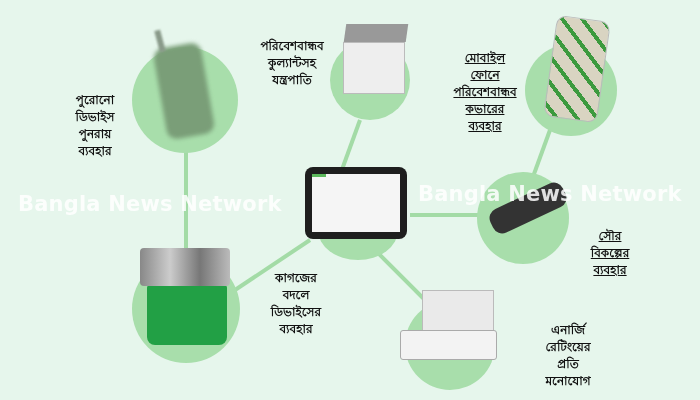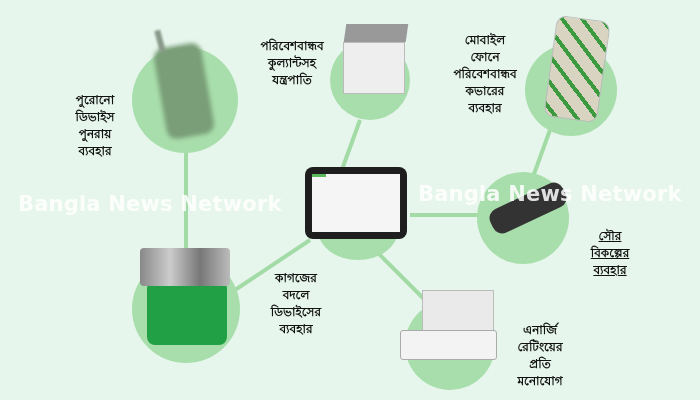--- a/index.html
+++ b/index.html
@@ -54,29 +54,29 @@
   <div class="obj" style="left:312px;top:174px;width:88px;height:58px;background:#f5f5f5;"></div>
   <div class="obj" style="left:312px;top:174px;width:14px;height:3px;background:#5cb85c;"></div>
 
   <div class="label" style="left:60px;top:92px;width:70px;">পুরোনো
 ডিভাইস
 পুনরায়
 ব্যবহার</div>
   <div class="label" style="left:252px;top:38px;width:80px;">পরিবেশবান্ধব
 কুল্যান্টসহ
 যন্ত্রপাতি</div>
-  <div class="label" style="left:440px;top:32px;width:90px;">মোবাইল
+  <div class="label" style="left:440px;top:50px;width:90px;text-decoration:underline;">মোবাইল
 ফোনে
 পরিবেশবান্ধব
 কভারের
 ব্যবহার</div>
   <div class="label" style="left:575px;top:228px;width:70px;text-decoration:underline;">সৌর
 বিকল্পের
 ব্যবহার</div>
-  <div class="label" style="left:500px;top:322px;width:80px;">এনার্জি
+  <div class="label" style="left:528px;top:322px;width:80px;">এনার্জি
 রেটিংয়ের
 প্রতি
 মনোযোগ</div>
   <div class="label" style="left:256px;top:270px;width:80px;">কাগজের
 বদলে
 ডিভাইসের
 ব্যবহার</div>
 
   <div class="wm" style="left:18px;top:192px;">Bangla News Network</div>
   <div class="wm" style="left:418px;top:182px;">Bangla News Network</div>

